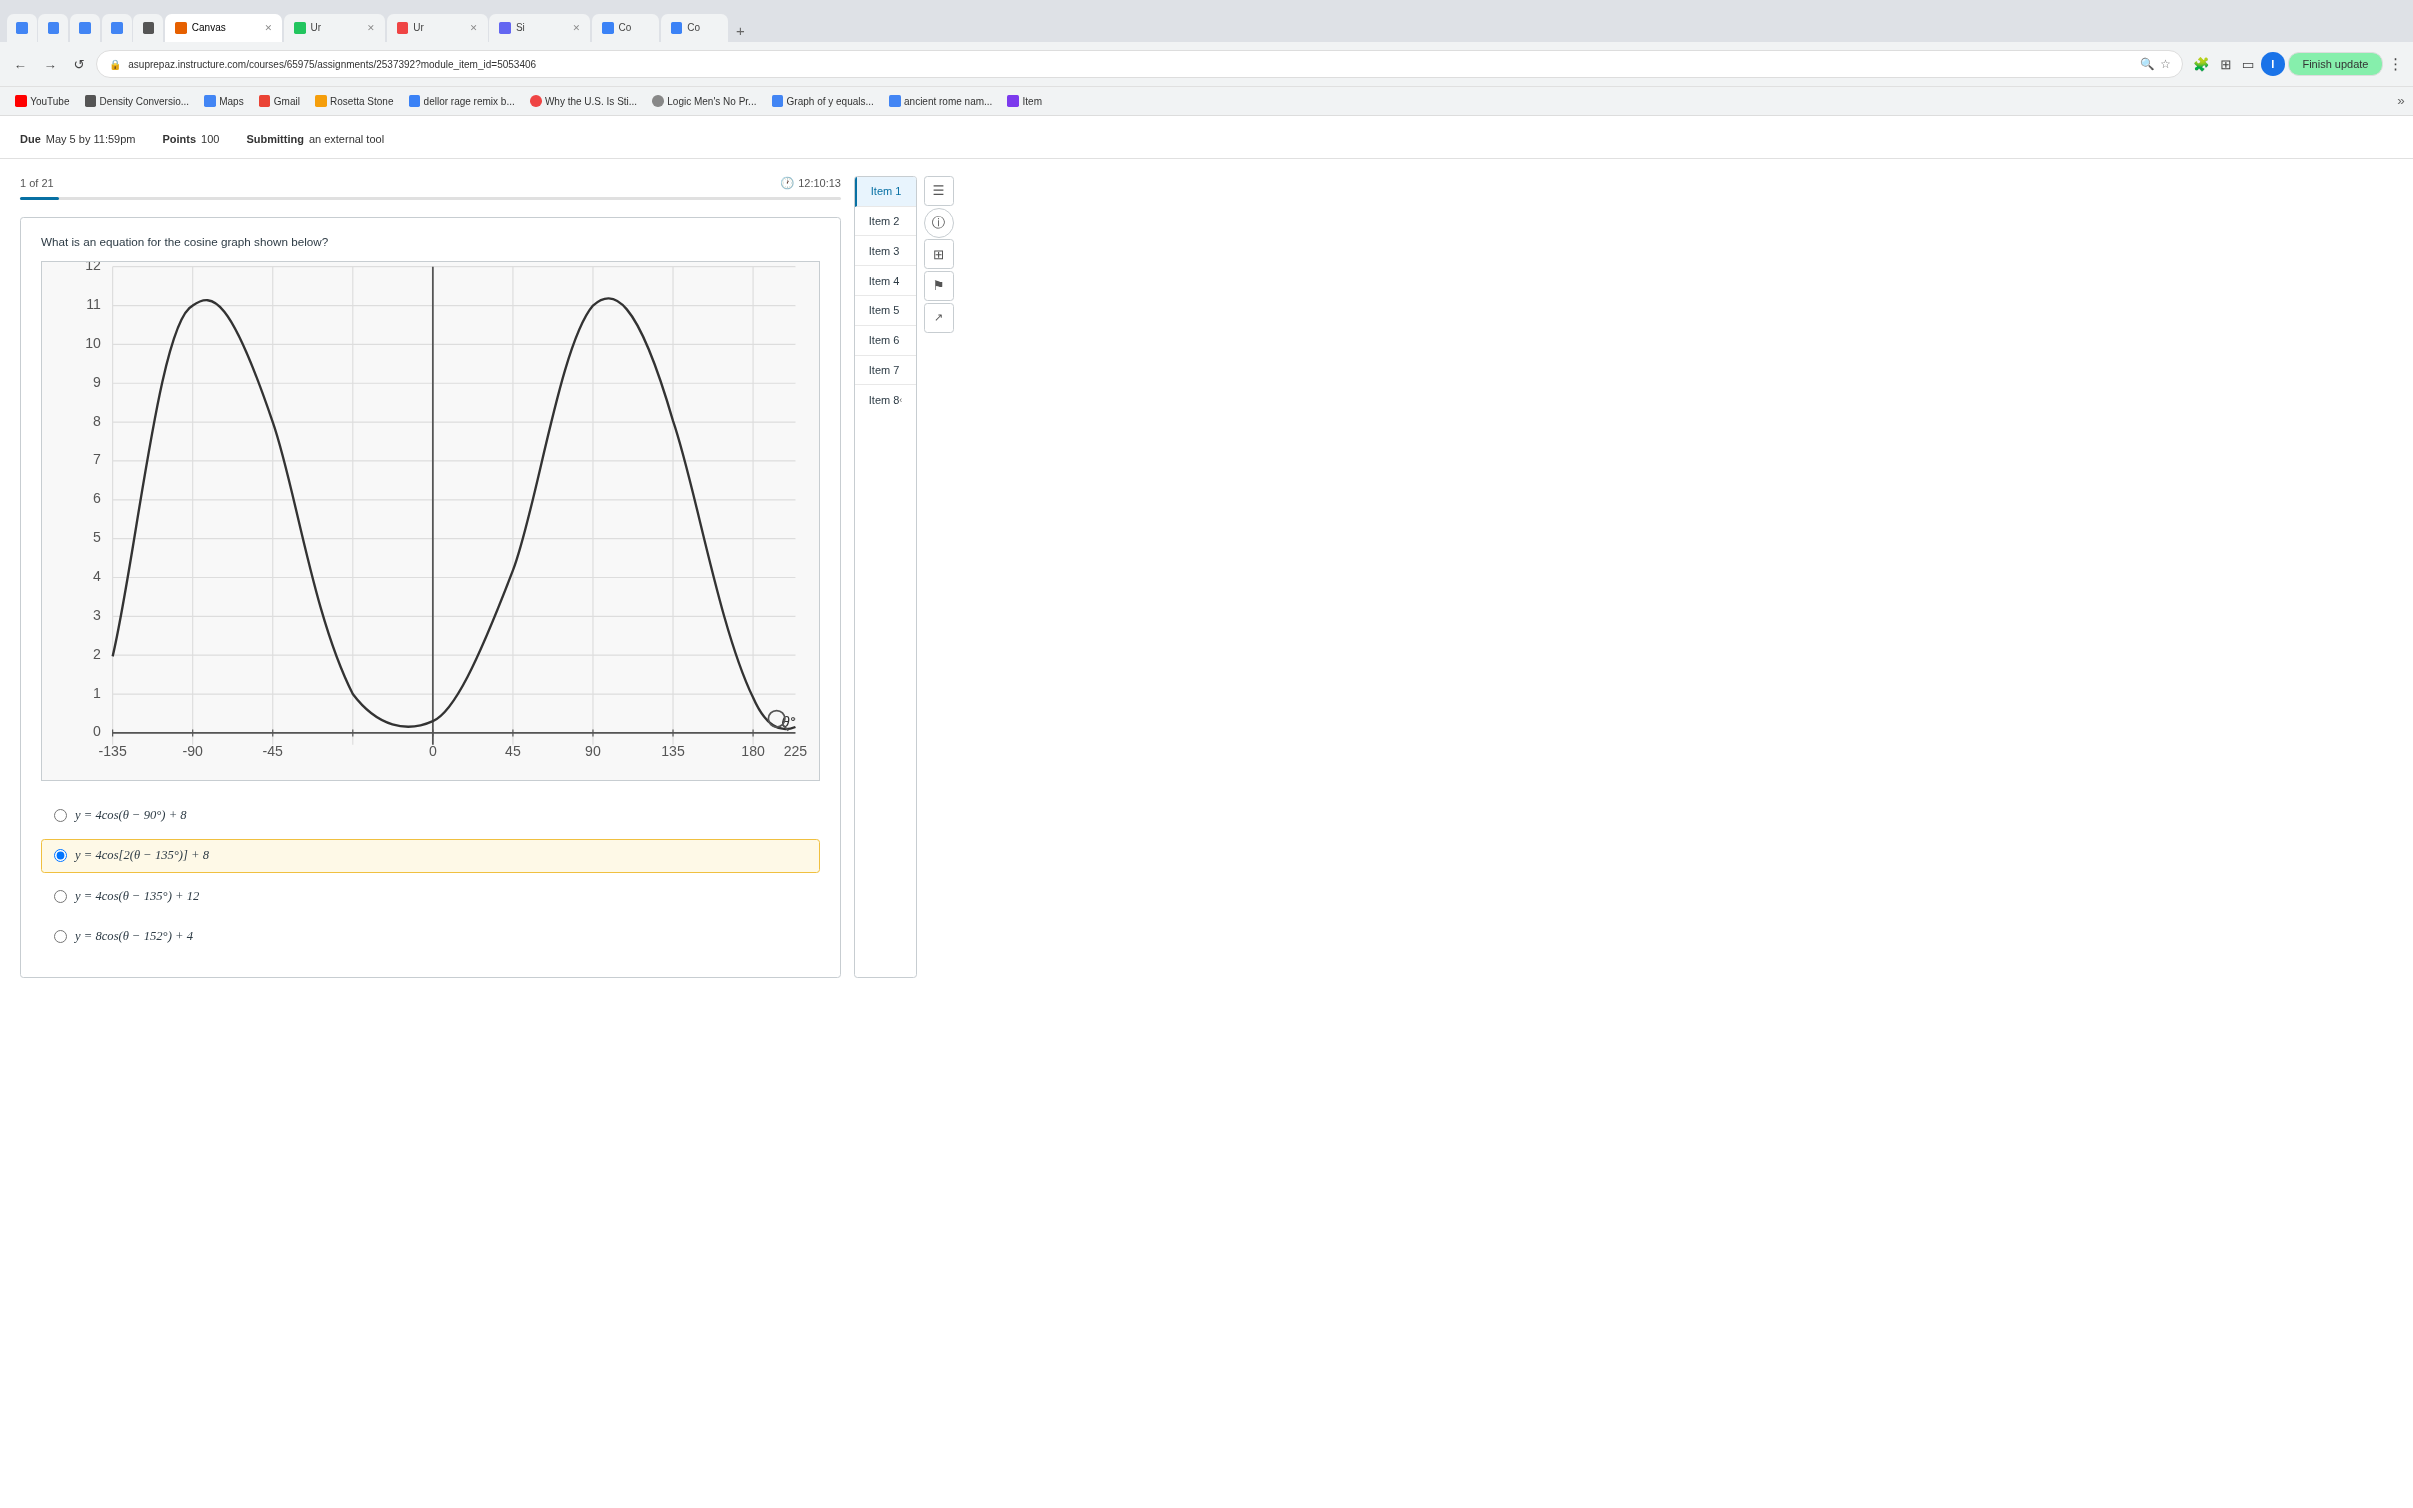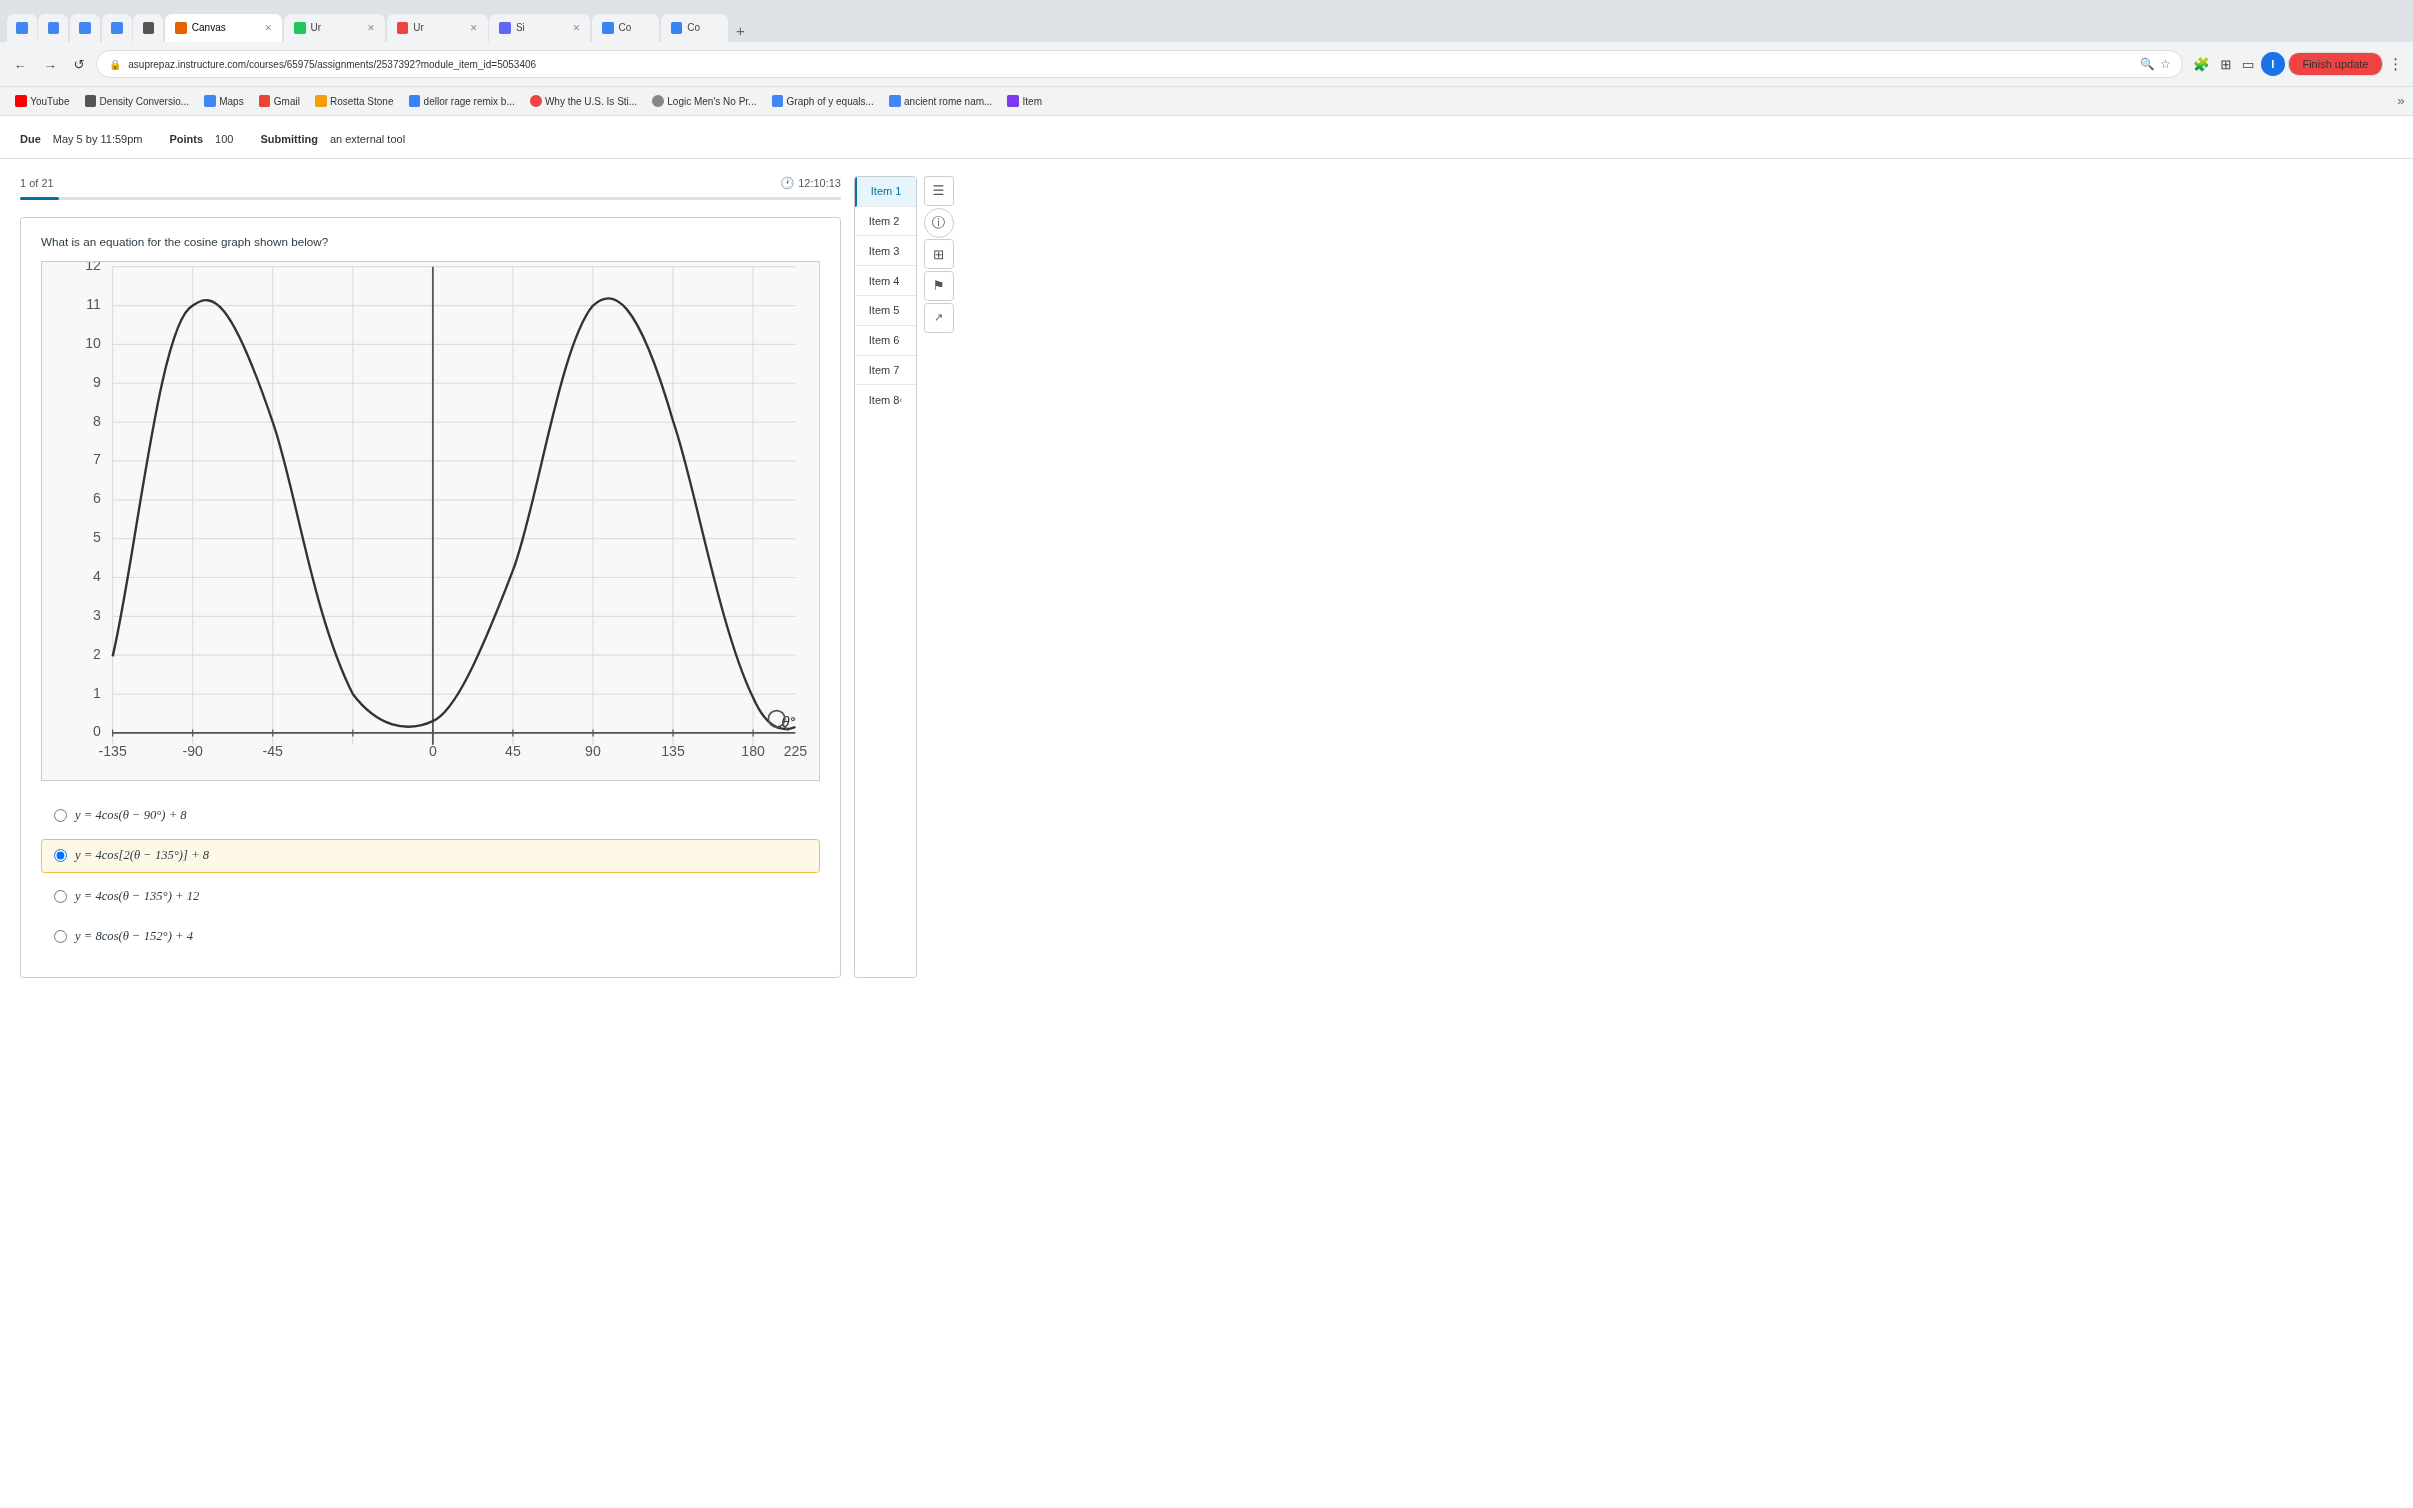--- a/index.html
+++ b/index.html
@@ -16,34 +16,34 @@
 
     .omnibox-bar { display: flex; align-items: center; padding: 5px 8.4px; gap: 6.7px; background: #f1f3f4; height: 44px; }
     .nav-btn { background: none; border: none; font-size: 13.4px; color: #444; cursor: pointer; padding: 3.4px 5px; border-radius: 50%; }
     .omnibox { flex: 1; display: flex; align-items: center; background: #fff; border: 0.8px solid #ddd; border-radius: 18.4px; padding: 5px 11.7px; gap: 6.7px; height: 28.5px; }
     .omnibox input { flex: 1; border: none; outline: none; font-size: 11px; background: transparent; }
     .omnibox-icons { display: flex; gap: 5px; align-items: center; }
     .omnibox-icon-btn { background: none; border: none; cursor: pointer; color: #666; font-size: 11.7px; }
     .toolbar-icons { display: flex; gap: 3.4px; align-items: center; }
     .toolbar-icon-btn { background: none; border: none; cursor: pointer; color: #444; font-size: 13.4px; padding: 3.4px; border-radius: 50%; }
     .profile-btn { width: 23.5px; height: 23.5px; border-radius: 50%; background: #1a73e8; color: #fff; font-size: 11px; font-weight: bold; border: none; cursor: pointer; display: flex; align-items: center; justify-content: center; }
-    .finish-update-btn { background: #ef4444; border: 0.8px solid #ddd; border-radius: 11px; padding: 5px 13.4px; font-size: 11px; cursor: pointer; font-weight: 500; color: #333; white-space: nowrap; }
+    .finish-update-btn { background: #86efac; border: 0.8px solid #ddd; border-radius: 11px; padding: 5px 13.4px; font-size: 11px; cursor: pointer; font-weight: 500; color: #333; white-space: nowrap; }
     .more-btn { background: none; border: none; font-size: 15px; cursor: pointer; color: #444; padding: 1.7px; }
 
     .bookmarks-bar { display: flex; align-items: center; padding: 3.4px 8.4px; gap: 1.7px; border-top: 0.8px solid #e0e0e0; height: 28.5px; overflow: hidden; }
     .bookmark-item { display: flex; align-items: flex-end; gap: 3.4px; padding: 2.5px 6.7px; border-radius: 3.4px; cursor: pointer; font-size: 10px; color: #333; white-space: nowrap; }
     .bookmark-favicon { width: 11.7px; height: 11.7px; border-radius: 1.7px; flex-shrink: 0; }
     .bookmarks-more { margin-left: auto; background: none; border: none; cursor: pointer; font-size: 13.4px; color: #666; }
 
     
     .page-content { background: #fff; }
     .page-header { padding: 17px 20px 13.4px; border-bottom: 0.8px solid #e0e0e0; }
     .page-title { font-size: 20px; font-weight: 400; color: #2d3b45; margin-bottom: 10px; }
     .meta-row { display: flex; gap: 27px; font-size: 11px; color: #333; }
-    .meta-item { display: flex; gap: 12px; }
+    .meta-item { display: flex; gap: 5px; }
     .meta-label { font-weight: 600; }
 
     
     .quiz-container { display: flex; padding: 17px 20px; gap: 0; }
     .quiz-main { flex: 1; max-width: 821px; }
     .quiz-progress-bar { display: flex; align-items: center; justify-content: space-between; margin-bottom: 6.7px; }
     .progress-text { font-size: 11px; color: #555; }
     .timer { font-size: 11px; color: #555; display: flex; align-items: center; gap: 3.4px; }
     .progress-track { height: 3.4px; background: #e0e0e0; border-radius: 1.7px; margin-bottom: 17px; }
     .progress-fill { height: 3.4px; background: #0770a3; border-radius: 1.7px; width: 4.76%; }

